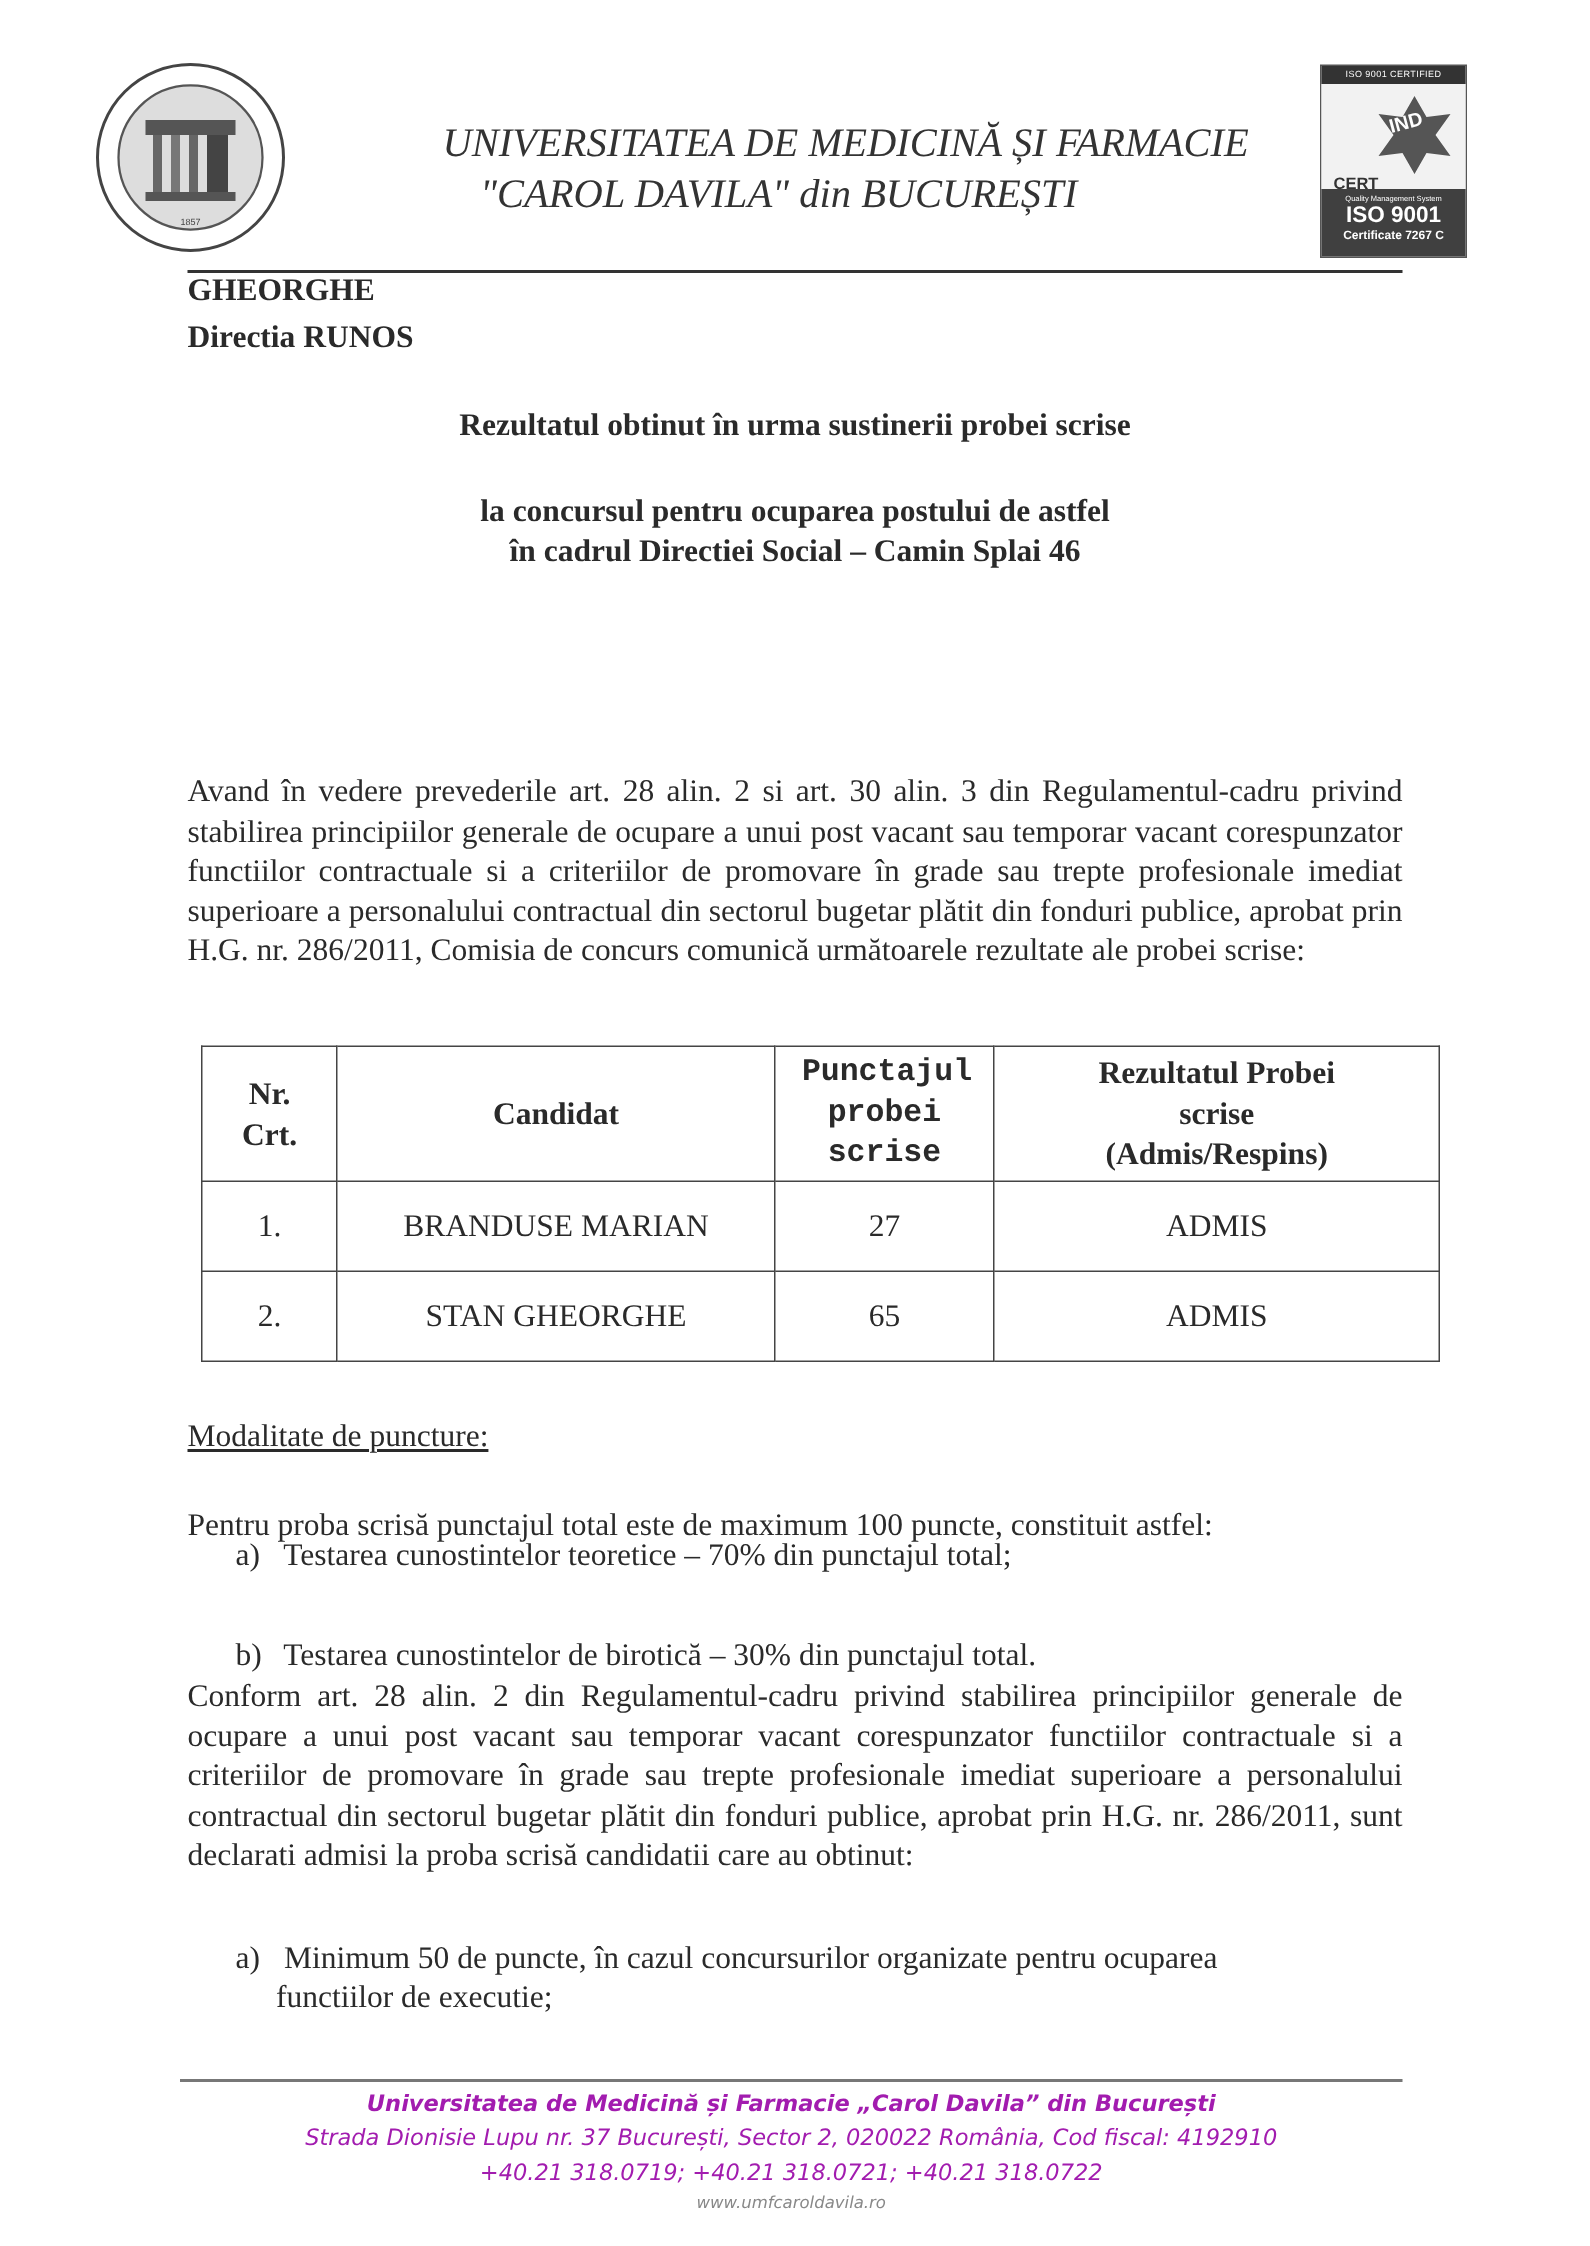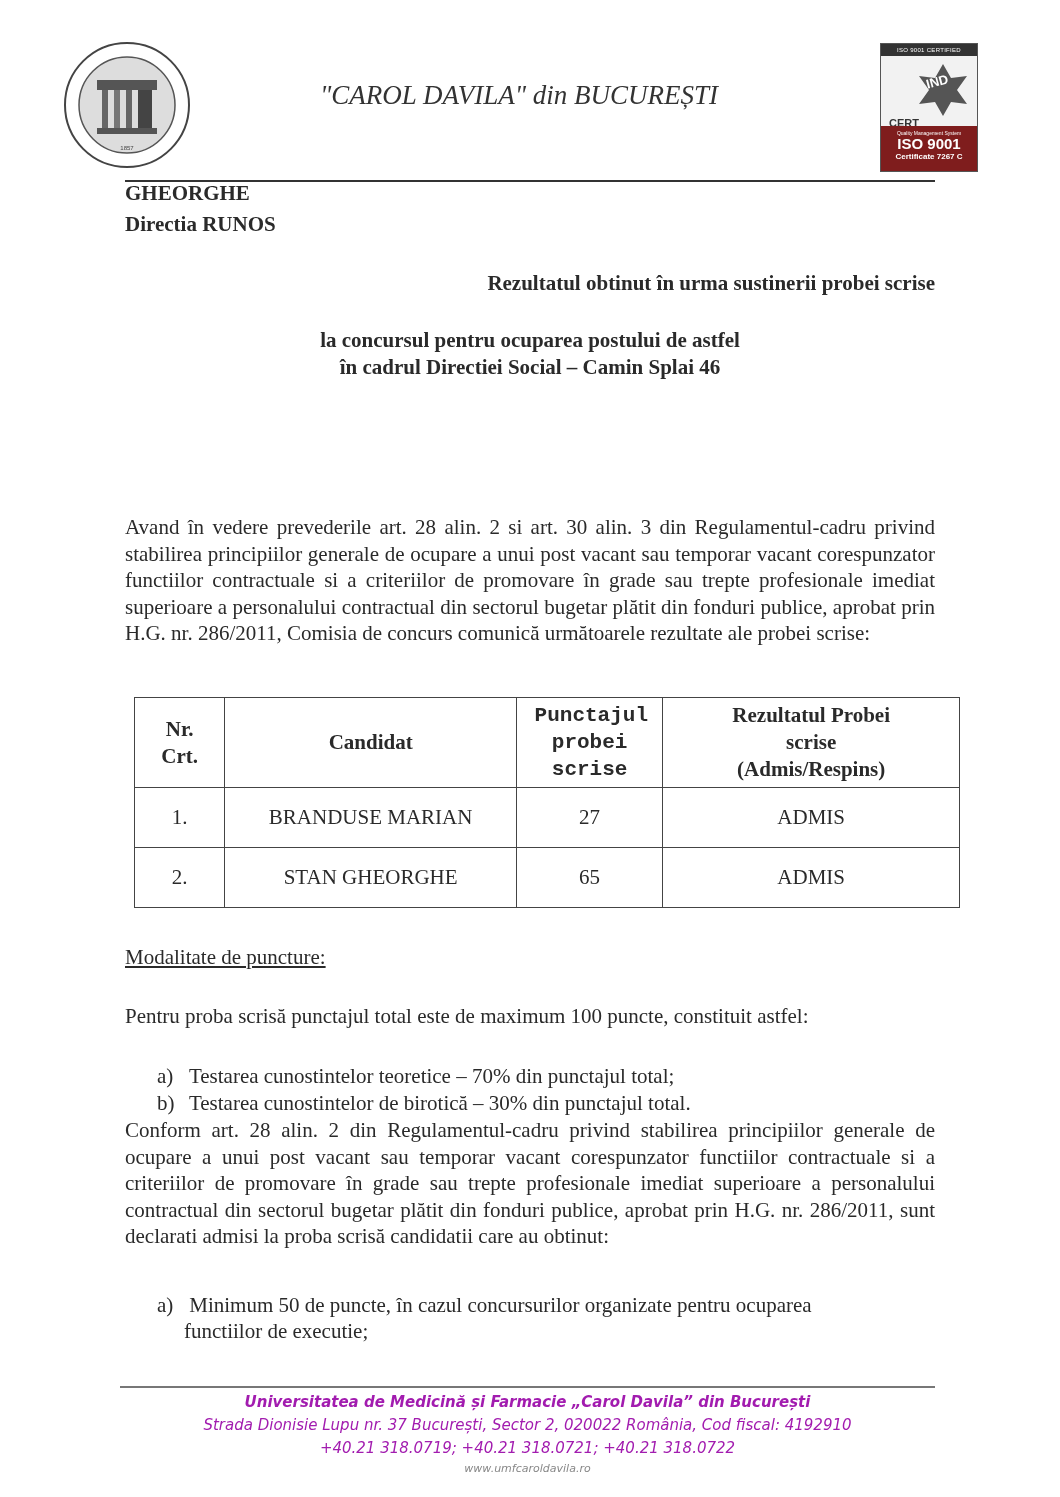--- a/index.html
+++ b/index.html
@@ -9,51 +9,51 @@
     
     #logo { left:62px; top:40px; width:130px; height:130px; }
     #uni-title { left:250px; top:78px; width:640px; font-family:"Liberation Serif", serif; font-style:italic; font-size:27px; line-height:34px; color:#333; }
     #uni-title .l1 { display:block; padding-left:45px; }
     #uni-title .l2 { display:block; padding-left:70px; }
     #iso { left:880px; top:43px; width:96px; height:127px; border:1px solid #555; background:#fff; }
     #iso .top-strip { position:absolute; left:0; top:0; width:96px; height:12px; background:#333; color:#fff; font-family:"Liberation Sans", sans-serif; font-size:6px; line-height:12px; text-align:center; letter-spacing:0.3px; }
     #iso .mid { position:absolute; left:0; top:12px; width:96px; height:70px; background:#f2f2f2; }
     #iso .cert { position:absolute; left:8px; top:36px; font-family:"Liberation Sans", sans-serif; font-size:11px; font-weight:bold; color:#333;margin-top:25px; }
     #iso .ind { position:absolute; left:45px; top:18px; font-family:"Liberation Sans", sans-serif; font-size:13px; font-weight:bold; color:#222; transform:rotate(-15deg); }
-    #iso .bottom { position:absolute; left:0; top:82px; width:96px; height:45px; background:#7f1d1d; color:#fff; font-family:"Liberation Sans", sans-serif; text-align:center; }
+    #iso .bottom { position:absolute; left:0; top:82px; width:96px; height:45px; background:#404040; color:#fff; font-family:"Liberation Sans", sans-serif; text-align:center; }
     #iso .small { font-size:5px; line-height:6px; margin-top:4px; }
     #iso .isotext { font-size:15px; font-weight:bold; line-height:16px; }
     #iso .certno { font-size:8px; font-weight:bold; line-height:10px; }
 
     #header-rule { left:125px; top:180px; width:810px; height:2px; background:#333; }
 
     #rectorat { left:125px; top:182px; font-weight:bold; font-size:21px; line-height:22px; }
     #directia { left:125px; top:212px; font-weight:bold; font-size:21px; line-height:24px; }
 
     .center-bold { position:absolute; left:125px; width:810px; text-align:center; font-weight:bold; font-size:21px; line-height:26px; }
-    #title1 { top:270px;text-align:right; }
+    #title1 { top:270px; }
     #title2 { top:327px; }
     #title3 { top:354px; }
 
     .para { position:absolute; left:125px; width:810px; font-size:21px; line-height:26.5px; text-align:justify; }
     #intro { top:471px;margin-top:43px; }
 
     
     #results-table { position:absolute; left:115px; top:697px; width:826px; border-collapse:collapse; font-size:21px;margin-left:19px; }
     #results-table th, #results-table td { border:1.5px solid #444; text-align:center; vertical-align:middle; padding:0; }
     #results-table th { font-weight:bold; line-height:27px; height:89px; }
     #results-table td { height:59px; }
     .c1 { width:90px; } .c2 { width:293px; } .c3 { width:146px;font-family:Liberation Mono, monospace; } .c4 { width:297px; }
 
     #modalitate { left:125px; top:944px; font-size:21px; line-height:26px; text-decoration:underline; }
 
     #pentru { top:1003px; }
     .li { position:absolute; left:157px; font-size:21px; line-height:26.5px; }
     .li .mk { display:inline-block; width:27px; }
-    #li-a { top:1063px;font-family:Liberation Serif, serif; }
+    #li-a { top:1023px;font-family:Liberation Serif, serif; }
     #li-b { top:1090px; }
     #conform { top:1117px; }
     #li-min { top:1292px; left:157px; width:778px; text-align:justify; }
     #li-min .txt { display:inline; }
     #li-min2 { top:1318px; left:184px; }
 
     
     #footer-rule { left:120px; top:1386px; width:815px; height:2px; background:#777; }
     .foot { position:absolute; left:120px; width:815px; text-align:center; font-family:"DejaVu Sans", sans-serif; font-style:italic; color:#a21caf; }
     #f1 { top:1392px; font-size:15px; font-weight:bold; line-height:20px; }
@@ -72,20 +72,21 @@
     <rect x="40" y="50" width="6" height="38" fill="#666"></rect>
     <rect x="52" y="50" width="6" height="38" fill="#777"></rect>
     <rect x="64" y="50" width="6" height="38" fill="#666"></rect>
     <rect x="76" y="50" width="14" height="38" fill="#444"></rect>
     <rect x="35" y="88" width="60" height="6" fill="#555"></rect>
     <text x="65" y="110" font-size="6" text-anchor="middle" fill="#444" font-family="Liberation Sans, sans-serif">1857</text>
   </svg>
 </div>
 
 <div id="uni-title" class="abs">
+  <span class="l1">UNIVERSITATEA DE MEDICINĂ ȘI FARMACIE</span>
   <span class="l2">"CAROL DAVILA" din BUCUREȘTI</span>
 </div>
 
 <div id="iso" class="abs">
   <div class="top-strip">ISO 9001 CERTIFIED</div>
   <div class="mid">
     <svg width="96" height="70" viewBox="0 0 96 70" style="position:absolute;left:0;top:0;">
       <polygon points="62,8 70,22 86,20 76,34 86,48 70,46 62,60 54,46 38,48 48,34 38,20 54,22" fill="#555"></polygon>
     </svg>
     <span class="cert">CERT</span>

